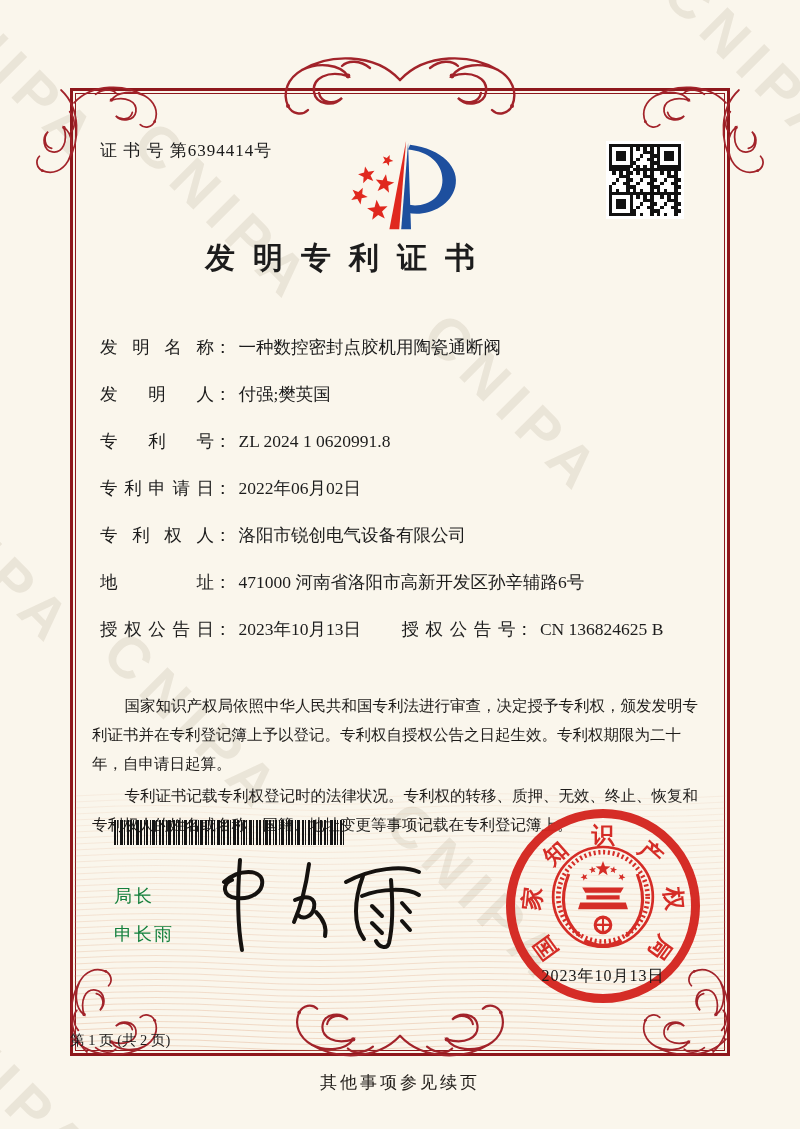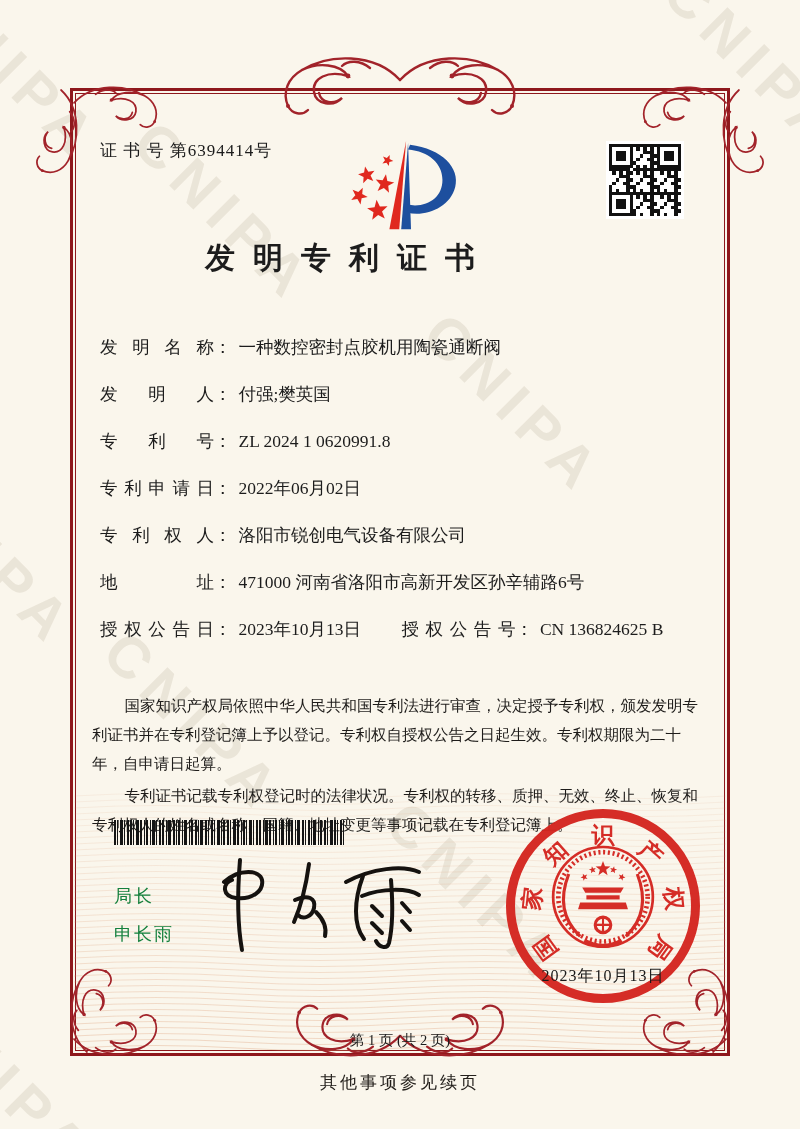--- a/index.html
+++ b/index.html
@@ -83,21 +83,21 @@
     font-family:"Liberation Serif","DejaVu Serif",serif;
   }
   .emblem { position:absolute; left:50%; top:50%; transform:translate(-50%,-56%); }
   .seal-date {
     position:absolute; bottom:16px; left:0; width:100%; text-align:center;
     font-size:16px; color:#111; letter-spacing:1px;
   }
   
   .page-number {
     position:absolute; z-index:4; left:70px; top:1031px; width:660px;
-    text-align:center; font-size:14.5px;
+    text-align:left; font-size:14.5px;
   }
   .cont-note {
     position:absolute; z-index:4; left:0; top:1071px; width:800px;
     text-align:center; font-size:17px; letter-spacing:3px; color:#24201c;
   }
 </style>
 </head>
 <body>
 
 <div class="page">

